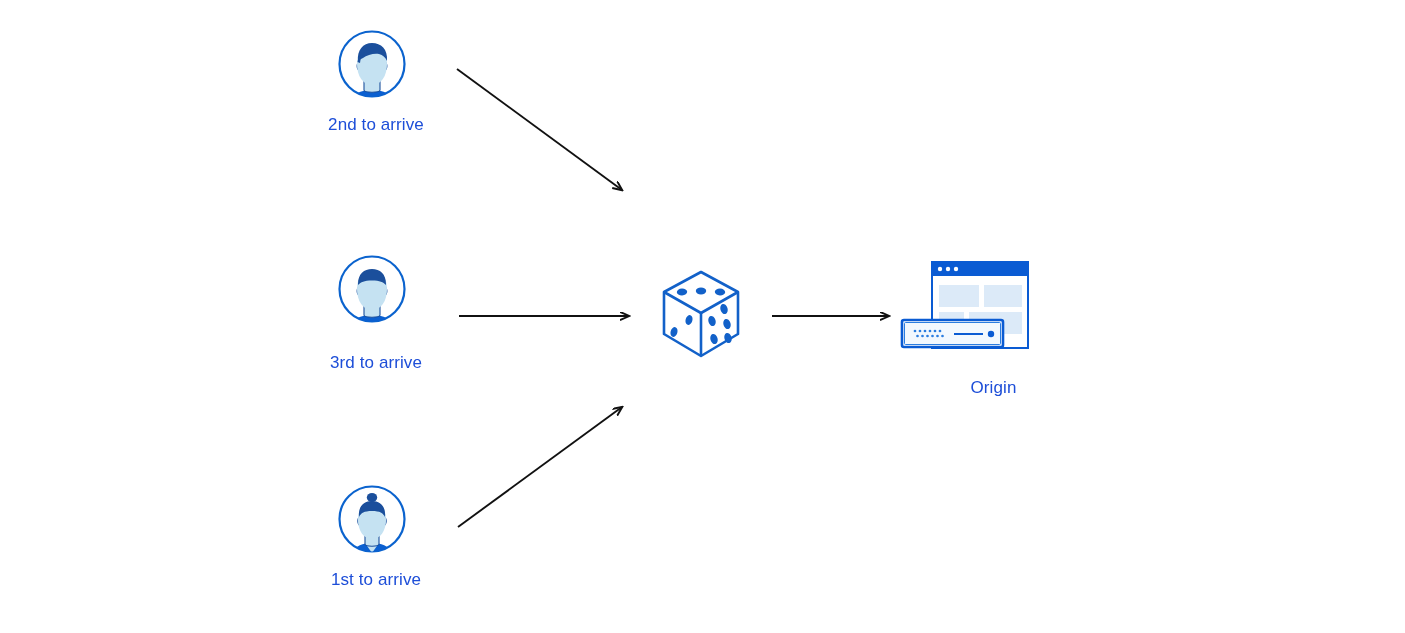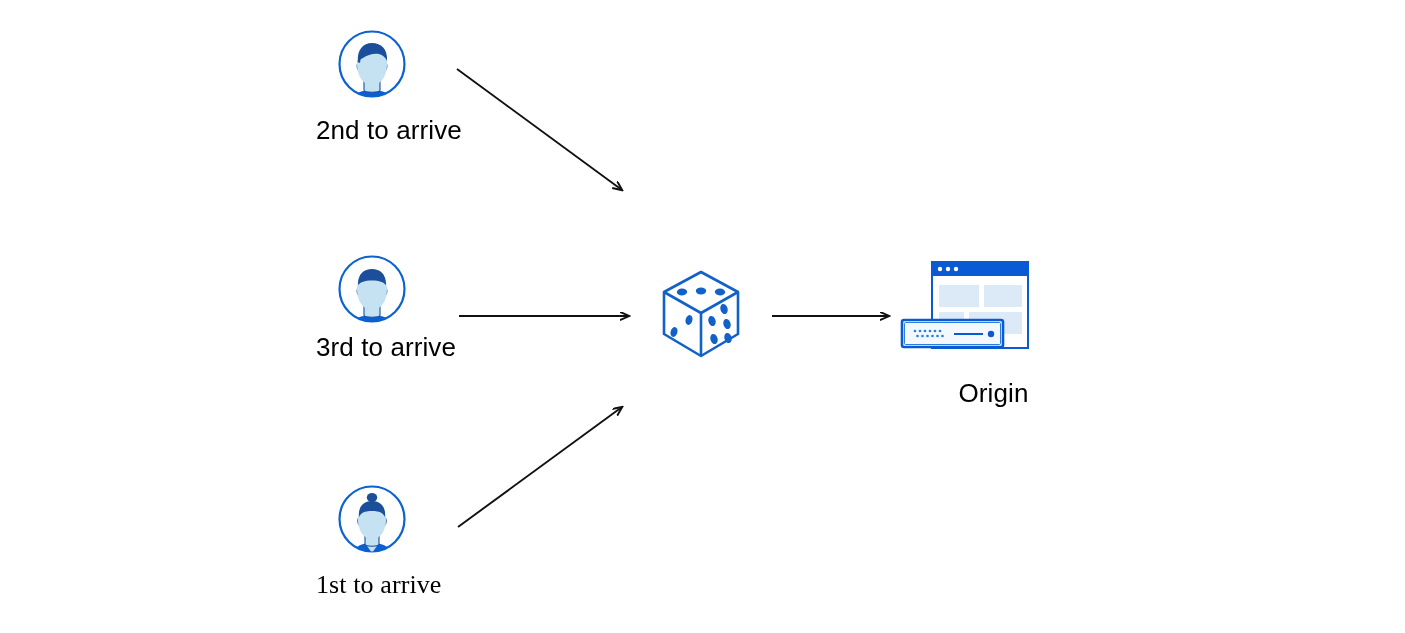--- a/index.html
+++ b/index.html
@@ -18,22 +18,22 @@
     overflow: hidden;
   }
   .avatar-wrap {
     position: absolute;
     width: 72px;
     height: 72px;
   }
   .node-label {
     position: absolute;
     text-align: center;
-    font-size: 26px;
-    color: #000000;
+    font-size: 17px;
+    color: #1d4ed8;
     white-space: nowrap;
     font-family: "Liberation Sans", sans-serif;
     letter-spacing: 0.1px;
   }
   .arrow-layer {
     position: absolute;
     left: 0;
     top: 0;
     width: 1405px;
     height: 633px;
@@ -99,41 +99,41 @@
       <g clip-path="url(#clip3rd)">
         <path d="M36 62 C23 62 13 68 10 78 L62 78 C59 68 49 62 36 62 Z" fill="#0b5fd0"></path>
         <path d="M28 52 L28 62 C28 65 44 65 44 62 L44 52 Z" fill="#c5e2f2" stroke="#1b4f9c" stroke-width="1.1"></path>
         <ellipse cx="24.5" cy="38" rx="3.4" ry="5" fill="#c5e2f2" stroke="#1b4f9c" stroke-width="1.1"></ellipse>
         <ellipse cx="47.5" cy="38" rx="3.4" ry="5" fill="#c5e2f2" stroke="#1b4f9c" stroke-width="1.1"></ellipse>
         <path d="M36 17 C46 17 51 25 51 36 C51 48 45 57 36 57 C27 57 21 48 21 36 C21 25 26 17 36 17 Z" fill="#c5e2f2"></path>
         <path d="M22 31 C22 21 28 16 36 16 C44 16 50 21 50 31 L50 32 C47 29 44 27.5 36 27.5 C28 27.5 25 29 22 32 Z" fill="#1b4f9c"></path>
       </g>
     </svg>
   </div>
-  <div class="node-label" style="left:316px; top:332px; width:120px;">3rd to arrive</div>
+  <div class="node-label" style="left:316px; top:353px; width:120px;">3rd to arrive</div>
 
   <div class="avatar-wrap" style="left:336px; top:483px;">
     <svg width="72" height="72" viewBox="0 0 72 72">
       <clipPath id="clip1st">
           <circle cx="36" cy="36" r="32.5"></circle>
         </clipPath>
       <circle cx="36" cy="36" r="32.5" fill="#ffffff" stroke="#0b63ce" stroke-width="2.2"></circle>
       <g clip-path="url(#clip1st)">
         <path d="M36 60 C23 60 13 67 10 78 L62 78 C59 67 49 60 36 60 Z" fill="#0b5fd0"></path>
         <path d="M29 60 L36 70 L43 60 L36 57 Z" fill="#c5e2f2"></path>
         <path d="M29 50 L29 61 C29 64 43 64 43 61 L43 50 Z" fill="#c5e2f2" stroke="#1b4f9c" stroke-width="1.1"></path>
         <ellipse cx="25" cy="38" rx="3.2" ry="4.8" fill="#c5e2f2" stroke="#1b4f9c" stroke-width="1.1"></ellipse>
         <ellipse cx="47" cy="38" rx="3.2" ry="4.8" fill="#c5e2f2" stroke="#1b4f9c" stroke-width="1.1"></ellipse>
         <path d="M36 18 C45 18 50 26 50 37 C50 48 44 56 36 56 C28 56 22 48 22 37 C22 26 27 18 36 18 Z" fill="#c5e2f2"></path>
         <path d="M23 34 C22 23 28 18 36 18 C44 18 50 23 49 34 C47 30 44 28 36 28 C28 28 25 30 23 34 Z" fill="#1b4f9c"></path>
         <ellipse cx="36" cy="14.5" rx="5.2" ry="4.6" fill="#1b4f9c"></ellipse>
       </g>
     </svg>
   </div>
-  <div class="node-label" style="left:316px; top:570px; width:120px;font-family:Liberation Serif, serif;">1st to arrive</div>
+  <div class="node-label" style="left:316px; top:570px; width:120px;">1st to arrive</div>
 
   <div class="dice-wrap" style="left:658px; top:268px;">
     <svg width="86" height="92" viewBox="0 0 86 92">
       <g fill="none" stroke="#1261c9" stroke-width="2.6" stroke-linejoin="round">
         <path d="M43 4 L80 24 L80 66 L43 88 L6 66 L6 24 Z"></path>
         <path d="M6 24 L43 45 L80 24"></path>
         <path d="M43 45 L43 88"></path>
       </g>
 
       <g fill="#1261c9">

